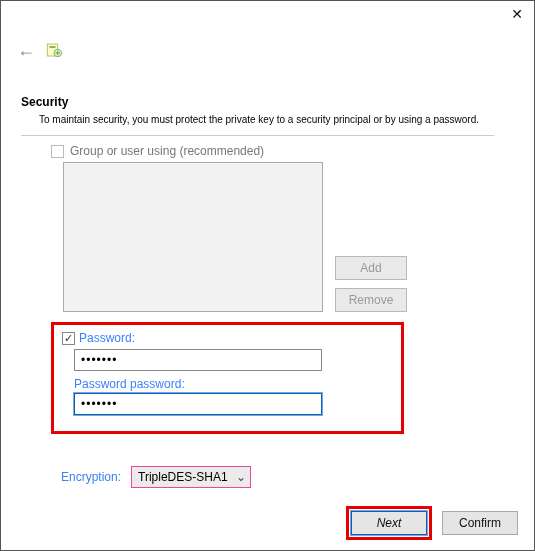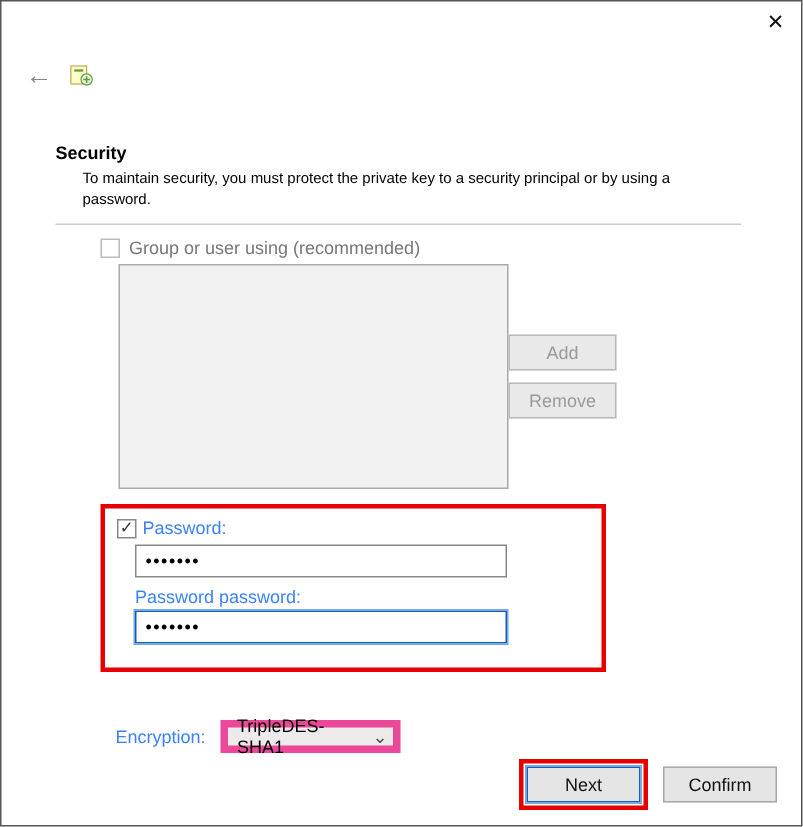--- a/index.html
+++ b/index.html
@@ -42,21 +42,21 @@
   }
   .wiz-icon {
     width: 18px; height: 18px;
     flex: none;
   }
   .wiz-title {
     font-size: 13px;
     color: #003399;
   }
   .content {
-    padding: 20px 40px 0 36px;
+    padding: 20px 40px 0 20px;
   }
   .section-heading {
     font-weight: bold;
     font-size: 12px;
     margin-bottom: 4px;
   }
   .section-desc {
     padding-left: 18px;
     padding-right: 10px;
     font-size: 10px;
@@ -85,23 +85,23 @@
     justify-content: center;
   }
   .chk.disabled { border-color: #bbb; }
   .chk .tick {
     font-size: 11px;
     line-height: 1;
     color: #333;
   }
   .group-area {
     display: flex;
-    gap: 0;
+    gap: 12px;
     padding-left: 42px;
-    align-items: center;
+    align-items: flex-end;
     margin-bottom: 10px;
   }
   .listbox {
     width: 260px;
     height: 150px;
     border: 1px solid #aaa;
     background: #f2f2f2;
   }
   .side-buttons {
     display: flex;
@@ -158,21 +158,21 @@
   .enc-row {
     display: flex;
     align-items: center;
     gap: 10px;
     padding-left: 40px;
     margin-top: 32px;
   }
   .combo {
     display: flex;
     align-items: center;
-    border: 5px solid #ec4899;
+    border: 1px solid #ec4899;
     background: #eceaea;
     height: 22px;
     width: 120px;
     padding-left: 6px;
     font-size: 12px;
     justify-content: space-between;
   }
   .combo .arrow {
     width: 18px;
     text-align: center;
@@ -182,20 +182,21 @@
     position: absolute;
     bottom: 10px;
     right: 16px;
     display: flex;
     align-items: center;
     gap: 10px;
   }
   .next-wrap {
     border: 3px solid #e60000;
     padding: 2px;
+    font-style: italic;
   }
   .btn-next, .btn-cancel {
     border: 1px solid #a8a8a8;
     background: #e5e5e5;
     height: 24px;
     min-width: 76px;
     font-size: 12px;
     color: #111;
     display: flex;
     align-items: center;

